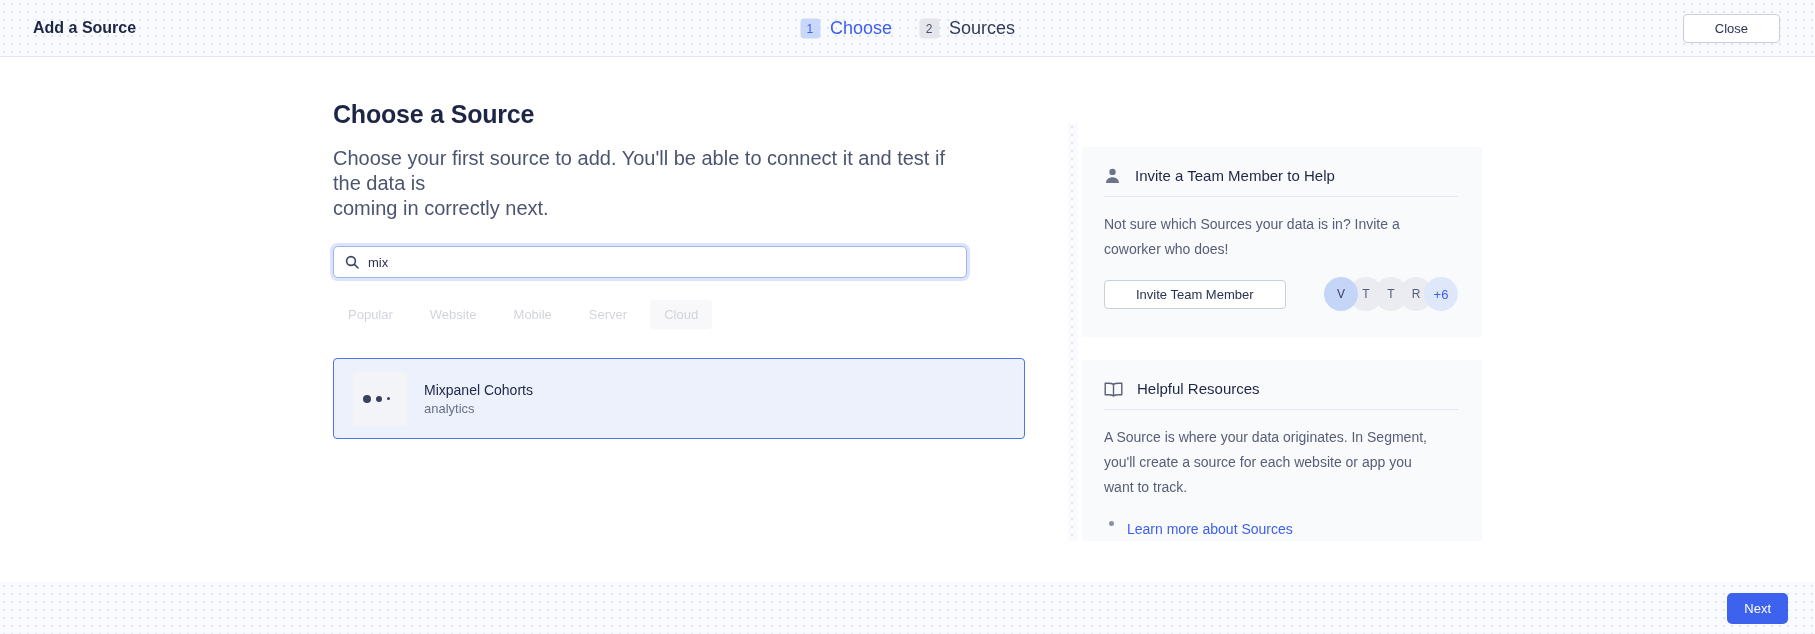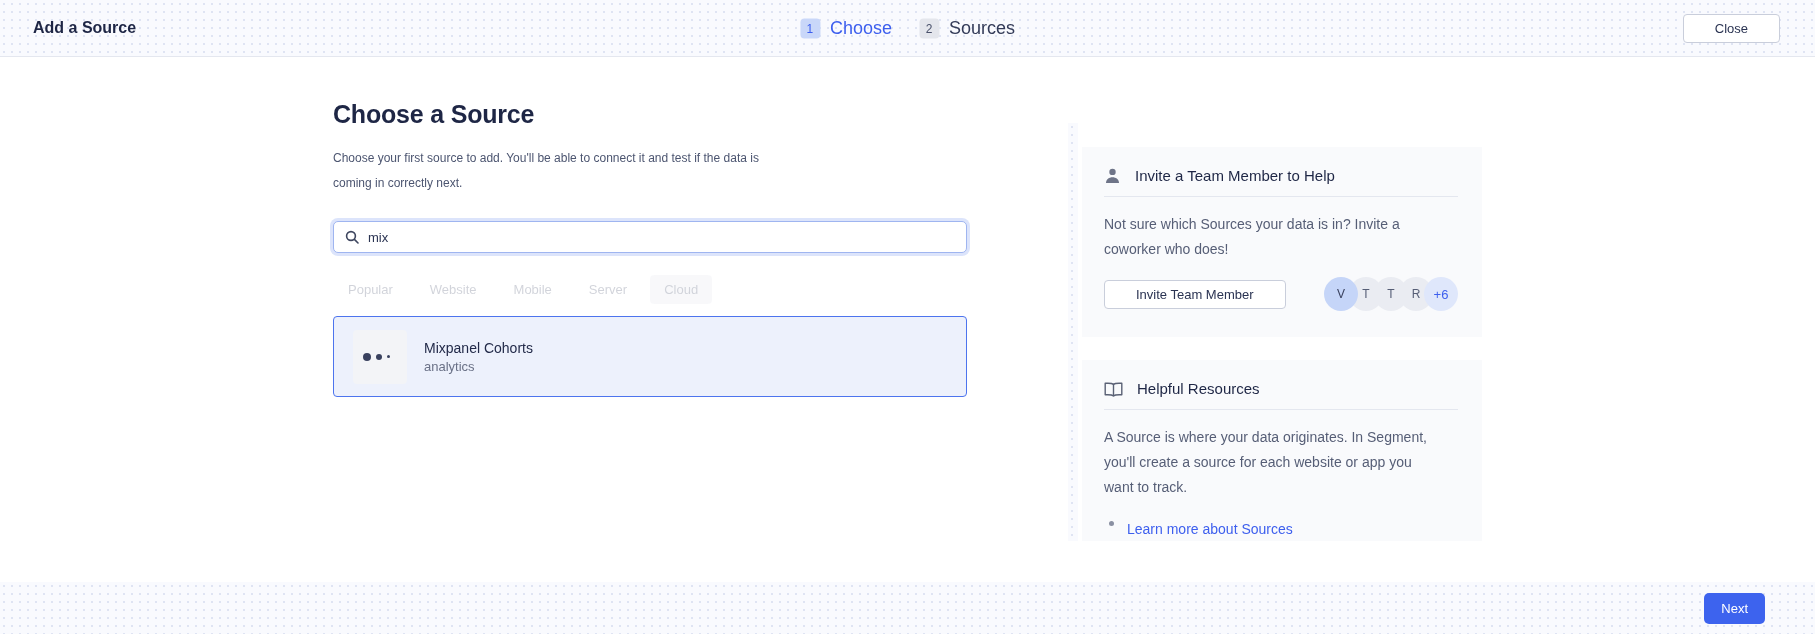--- a/index.html
+++ b/index.html
@@ -52,21 +52,21 @@
     font-family: inherit;
   }
   .close-btn { position: absolute; right: 35px; top: 14px; }
 
   
   .main-col { position: absolute; left: 333px; top: 57px; width: 634px; }
   .page-heading {
     margin: 43px 0 8px; font-size: 25px; font-weight: 700; color: #1E2645;
     letter-spacing: -0.2px;
   }
-  .page-desc { margin-top: 17px; font-size: 12px; color: #4C5570; line-height: 25px; }
+  .page-desc { margin-top: 17px; font-size: 20px; color: #4C5570; line-height: 25px; }
   .search-box {
     margin-top: 25px; height: 32px; width: 634px;
     border: 1px solid #9FB5F0; border-radius: 5px; background: #ffffff;
     box-shadow: 0 0 0 3px #DCE4FB;
     display: flex; align-items: center; padding: 0 11px; gap: 9px;
   }
   .search-box input {
     border: none; outline: none; flex: 1; font-size: 13px; color: #2A3352;
     font-family: inherit; background: transparent; padding: 0;
   }
@@ -74,21 +74,21 @@
     margin-top: 22px; margin-left: 15px;
     display: flex; align-items: center; gap: 37px;
     opacity: 0.25; pointer-events: auto;
   }
   .tab { font-size: 13px; color: #4C5570; cursor: pointer; }
   .tab.pill {
     background: #E4E7EF; padding: 7px 14px; border-radius: 4px;
     margin-left: -14px;
   }
   .source-card {
-    margin-top: 12px; width: 634px; height: 81px;
+    margin-top: 29px; width: 692px; height: 81px;
     background: #EDF1FC; border: 1px solid #4D74EE; border-radius: 4px;
     display: flex; align-items: center; padding-left: 19px; cursor: pointer;
   }
   .source-logo {
     width: 54px; height: 54px; border-radius: 4px; background: #F3F4F7;
     display: flex; align-items: center; gap: 5px; padding-left: 10px;
   }
   .mp-dot { background: #39415E; border-radius: 50%; }
   .mp-dot.d1 { width: 8px; height: 8px; }
   .mp-dot.d2 { width: 6px; height: 6px; }
@@ -128,21 +128,21 @@
   .avatar.plus { background: #DFE7FB; color: #3D5FEE; font-size: 13px; z-index: 6; }
   .resource-link-row {
     display: flex; align-items: flex-start; gap: 13px; margin-top: 21px; margin-left: 5px;
   }
   .bullet { width: 5px; height: 5px; border-radius: 50%; background: #8A90A2; flex: none; }
   .link { font-size: 14px; color: #3D5FEE; cursor: pointer; text-decoration: none; }
 
   
   .footer { position: absolute; left: 0; right: 0; bottom: 0; height: 52px; }
   .next-btn {
-    position: absolute; right: 50px; top: 11px;
+    position: absolute; right: 27px; top: 11px;
     background: #3D63EE; color: #ffffff; border: none; border-radius: 5px;
     font-size: 13px; padding: 8px 17px; cursor: pointer; font-family: inherit;
   }
 
   .icon { display: inline-flex; align-items: center; justify-content: center; flex: none; }
 </style>
 </head>
 <body>
 
 <div class="app">

